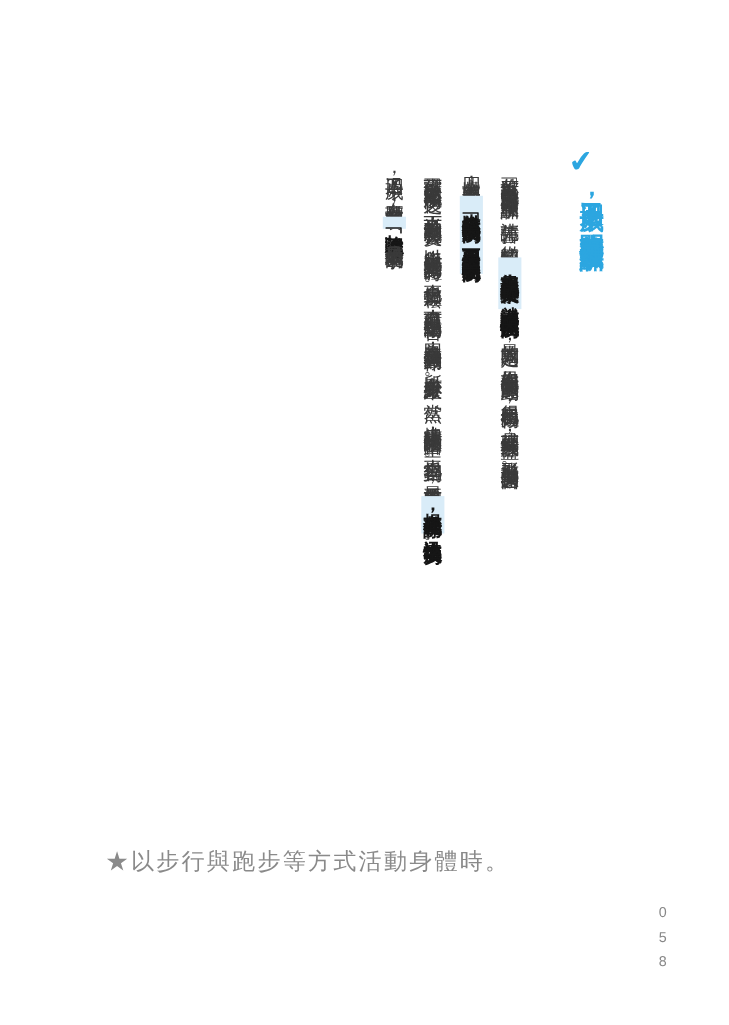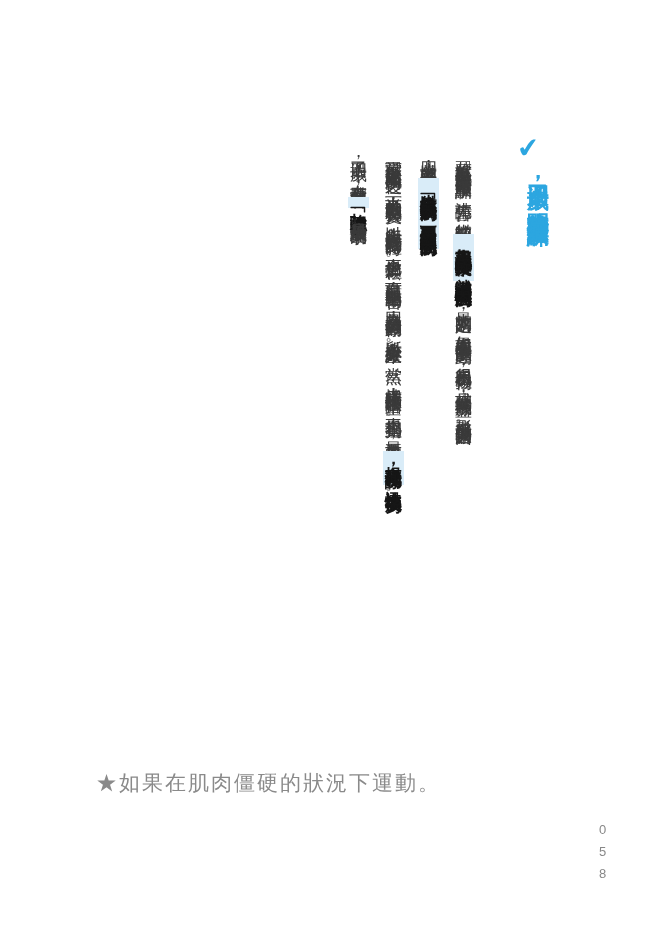--- a/index.html
+++ b/index.html
@@ -80,17 +80,17 @@
 
   <div class="title-text">過了四十歲，先開始拉筋而不是做重量訓練</div>
 
   <div class="body-text">
     <p><span>若你誤以為自己是「肌力衰退」而開始做重量訓練，請先暫停，從拉筋開始吧。</span><span class="hl">如果不先讓肌肉變得柔軟，就沒辦法訓練出絕佳彈性的肌肉</span><span>。最大的問題是，如果在肌肉僵硬的狀況下運動，很容易肌肉拉傷，或是傷到腰部或膝蓋，形成引發運動傷害的原因。</span></p>
     <p><span>四十歲以上的商務人士，應該</span><span class="hl">先以拉筋來獲得「柔軟的肌肉」，而不是用重量訓練鍛鍊「強韌的肌肉」。</span></p>
     <p><span>當你可以放鬆上述的「三種肌肉」之後，下半身的可動範圍就會變大，以步行與跑步等方式活動身體時，也會更加輕鬆。而且還可以預防運動傷害，因為這是放鬆身體的動作，所以多少有紓壓效果。當然，走樓梯時應該比較不會踏空，也不容易扭到。最重要的是，</span><span class="hl">提高基礎代謝，迅速恢復疲勞</span><span>。</span></p>
     <p><span>過了四十歲，在身體方面的保養，</span><span class="hl">加強「柔軟度」</span><span>應該是最優先的事項。</span></p>
   </div>
 
-  <div class="caption">★如果在肌肉僵硬的狀況下運動。</div>
+  <div class="caption">★以步行與跑步等方式活動身體時。</div>
 
   <div class="page-number">058</div>
 
 </div>
 
 </body></html>

